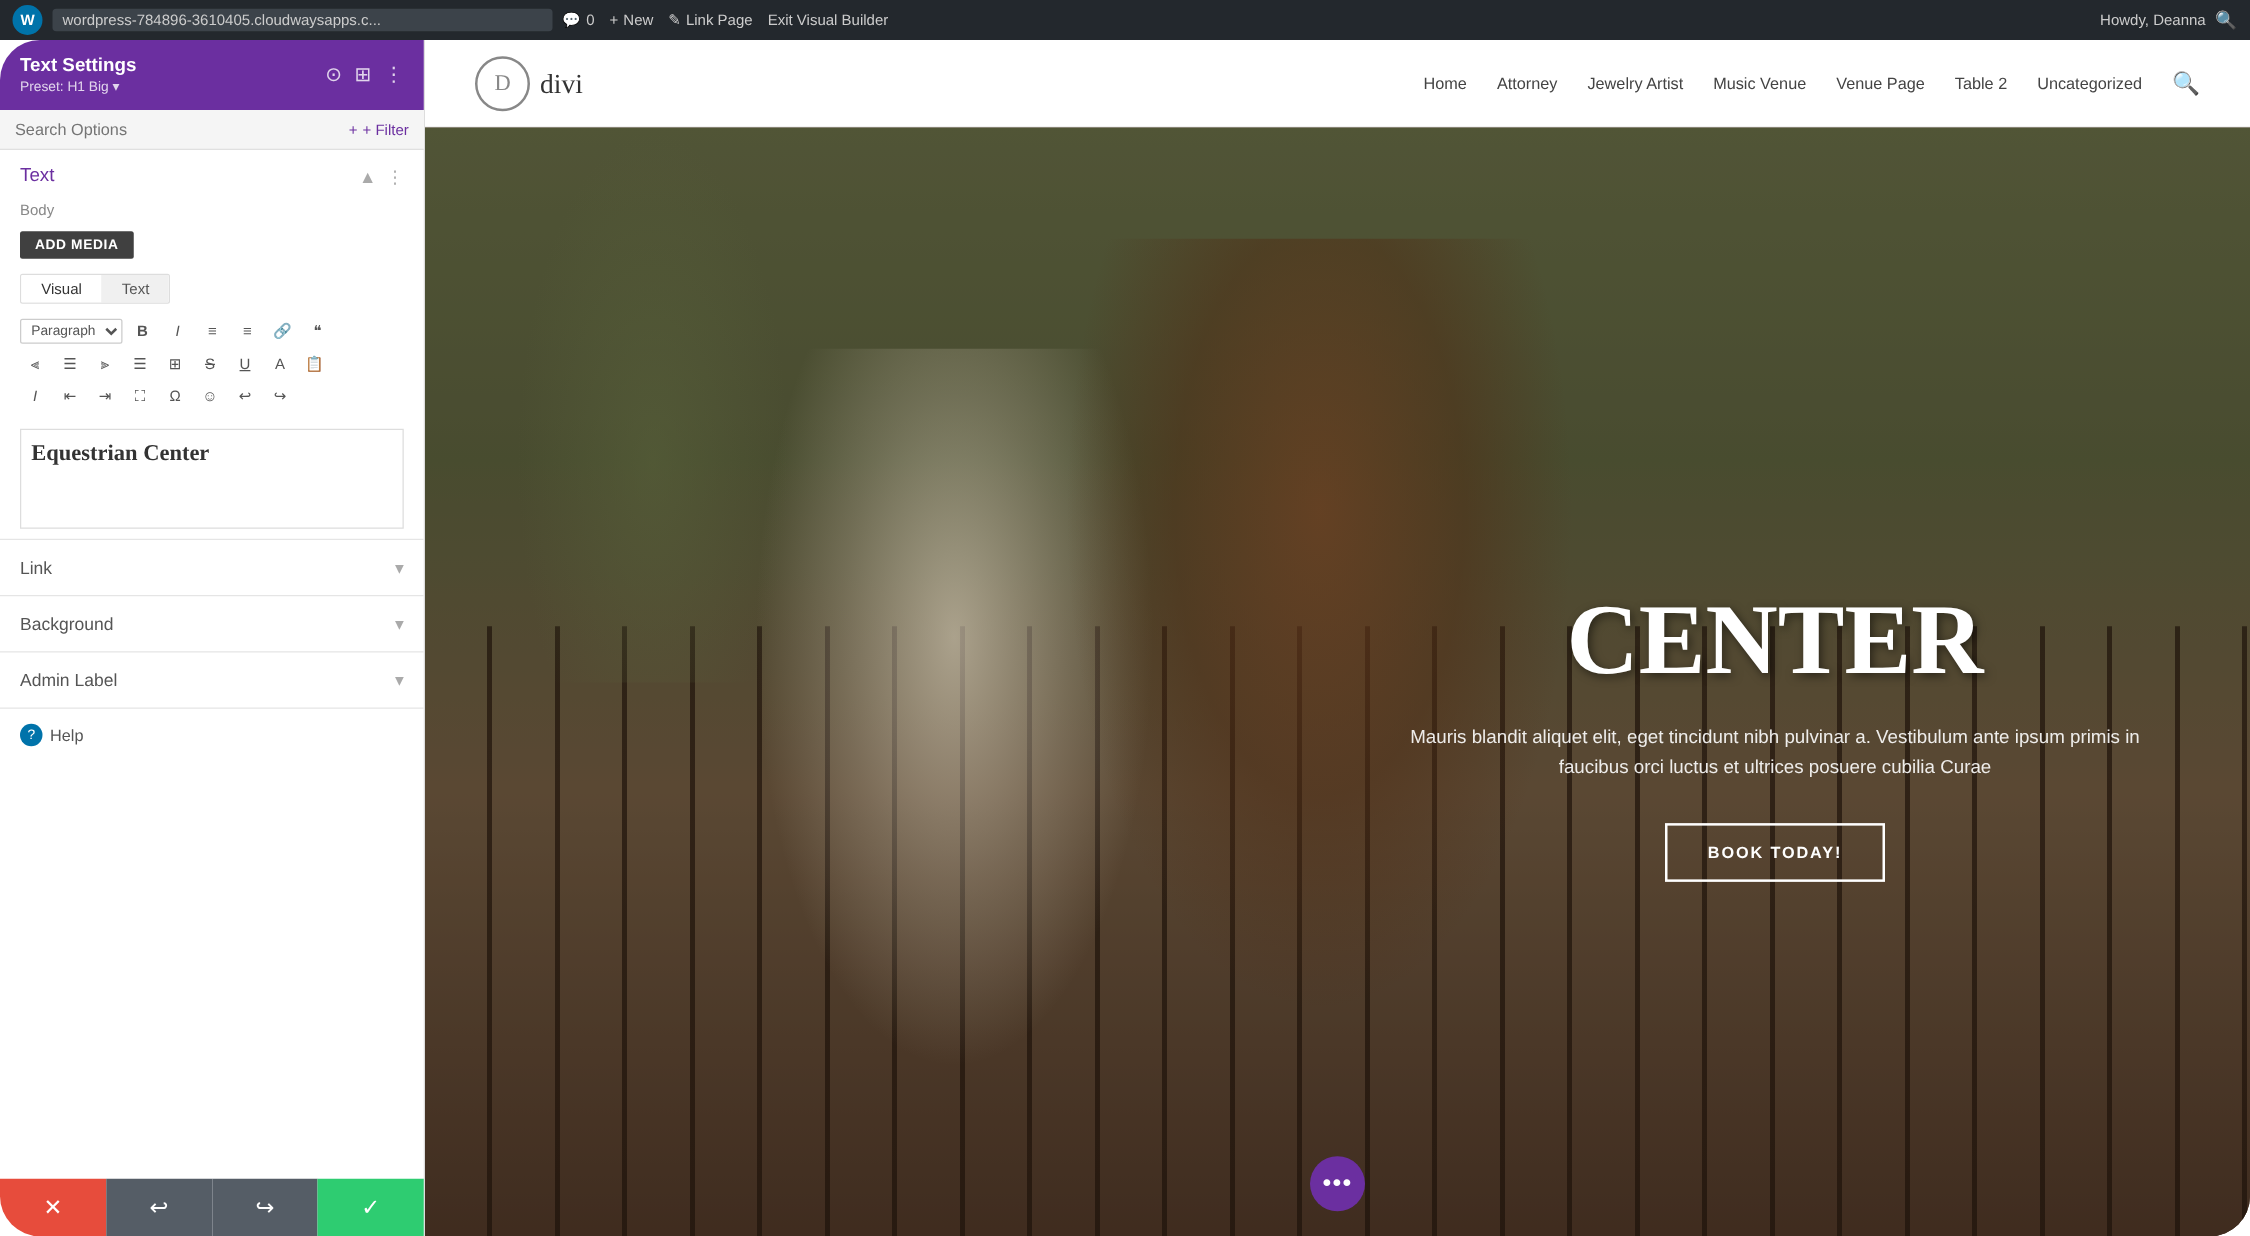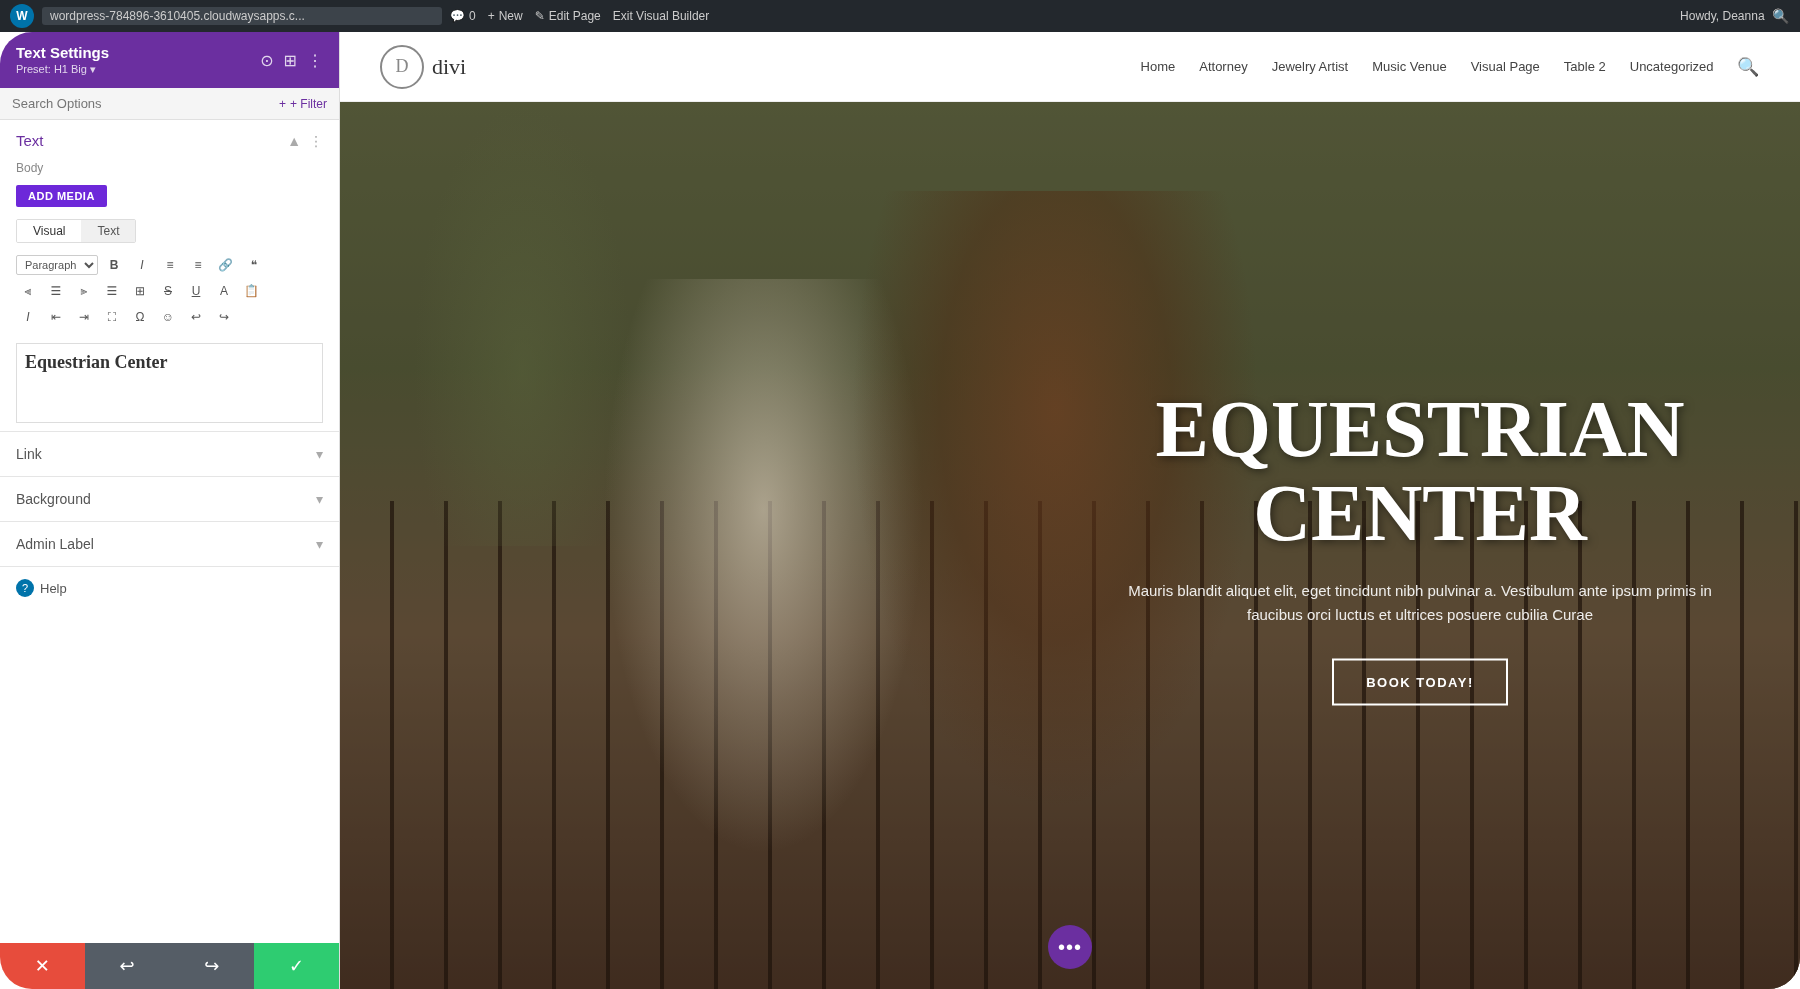--- a/index.html
+++ b/index.html
@@ -161,21 +161,21 @@
     .body-label {
       padding: 4px 16px;
       font-size: 12px;
       color: #888;
       font-weight: 500;
     }
 
     
     .add-media-btn {
       margin: 6px 16px;
-      background: #6d28d9;
+      background: #404040;
       color: white;
       border: none;
       padding: 5px 12px;
       font-size: 11px;
       font-weight: 600;
       cursor: pointer;
       border-radius: 2px;
       letter-spacing: 0.5px;
     }
 
@@ -427,21 +427,21 @@
     <div class="bar-item">
       <span>💬</span>
       <span>0</span>
     </div>
     <div class="bar-item">
       <span>+</span>
       <span>New</span>
     </div>
     <div class="bar-item">
       <span>✎</span>
-      <span>Edit Page</span>
+      <span>Link Page</span>
     </div>
     <div class="bar-item">
       <span>Exit Visual Builder</span>
     </div>
   </div>
   <div class="spacer"></div>
   <div class="howdy">Howdy, Deanna</div>
   <div class="search-icon-bar">🔍</div>
 </div>
 
@@ -578,41 +578,41 @@
         <div class="logo-circle">
           <span>D</span>
         </div>
         <span>divi</span>
       </div>
       <nav class="wp-nav-menu">
         <a class="nav-item">Home</a>
         <a class="nav-item">Attorney</a>
         <a class="nav-item">Jewelry Artist</a>
         <a class="nav-item">Music Venue</a>
-        <a class="nav-item">Visual Page</a>
+        <a class="nav-item">Venue Page</a>
         <a class="nav-item">Table 2</a>
         <a class="nav-item">Uncategorized</a>
         <span class="nav-search">🔍</span>
       </nav>
     </div>
 
     <div class="hero">
       <div class="horse-scene"></div>
       <div class="hero-fence" style="position:absolute;bottom:0;left:0;right:0;height:55%;background:repeating-linear-gradient(90deg,transparent,transparent 50px,rgba(30,18,10,0.7) 50px,rgba(30,18,10,0.7) 54px);"></div>
       <div class="hero-overlay"></div>
 
       <div style="position:absolute;left:18%;top:20%;width:22%;height:65%;background:radial-gradient(ellipse at 50% 40%, rgba(230,220,200,0.6) 0%, rgba(200,190,170,0.3) 40%, transparent 70%);"></div>
 
       <div style="position:absolute;left:35%;top:10%;width:28%;height:70%;background:radial-gradient(ellipse at 50% 35%, rgba(110,60,30,0.7) 0%, rgba(80,45,20,0.5) 40%, transparent 70%);"></div>
 
       <div style="position:absolute;top:0;left:5%;width:15%;height:50%;background:radial-gradient(ellipse at 50% 60%, rgba(90,100,60,0.5) 0%, transparent 70%);"></div>
 
       <div class="hero-text-content">
         <h1 class="hero-title">
-          <span>EQUESTRIAN</span><br>
+          <br>
           <span>CENTER</span>
         </h1>
         <p class="hero-subtitle">Mauris blandit aliquet elit, eget tincidunt nibh pulvinar a. Vestibulum ante ipsum primis in faucibus orci luctus et ultrices posuere cubilia Curae</p>
         <button class="hero-btn">BOOK TODAY!</button>
       </div>
 
       <div class="floating-dots">
         <span>•••</span>
       </div>
     </div>

